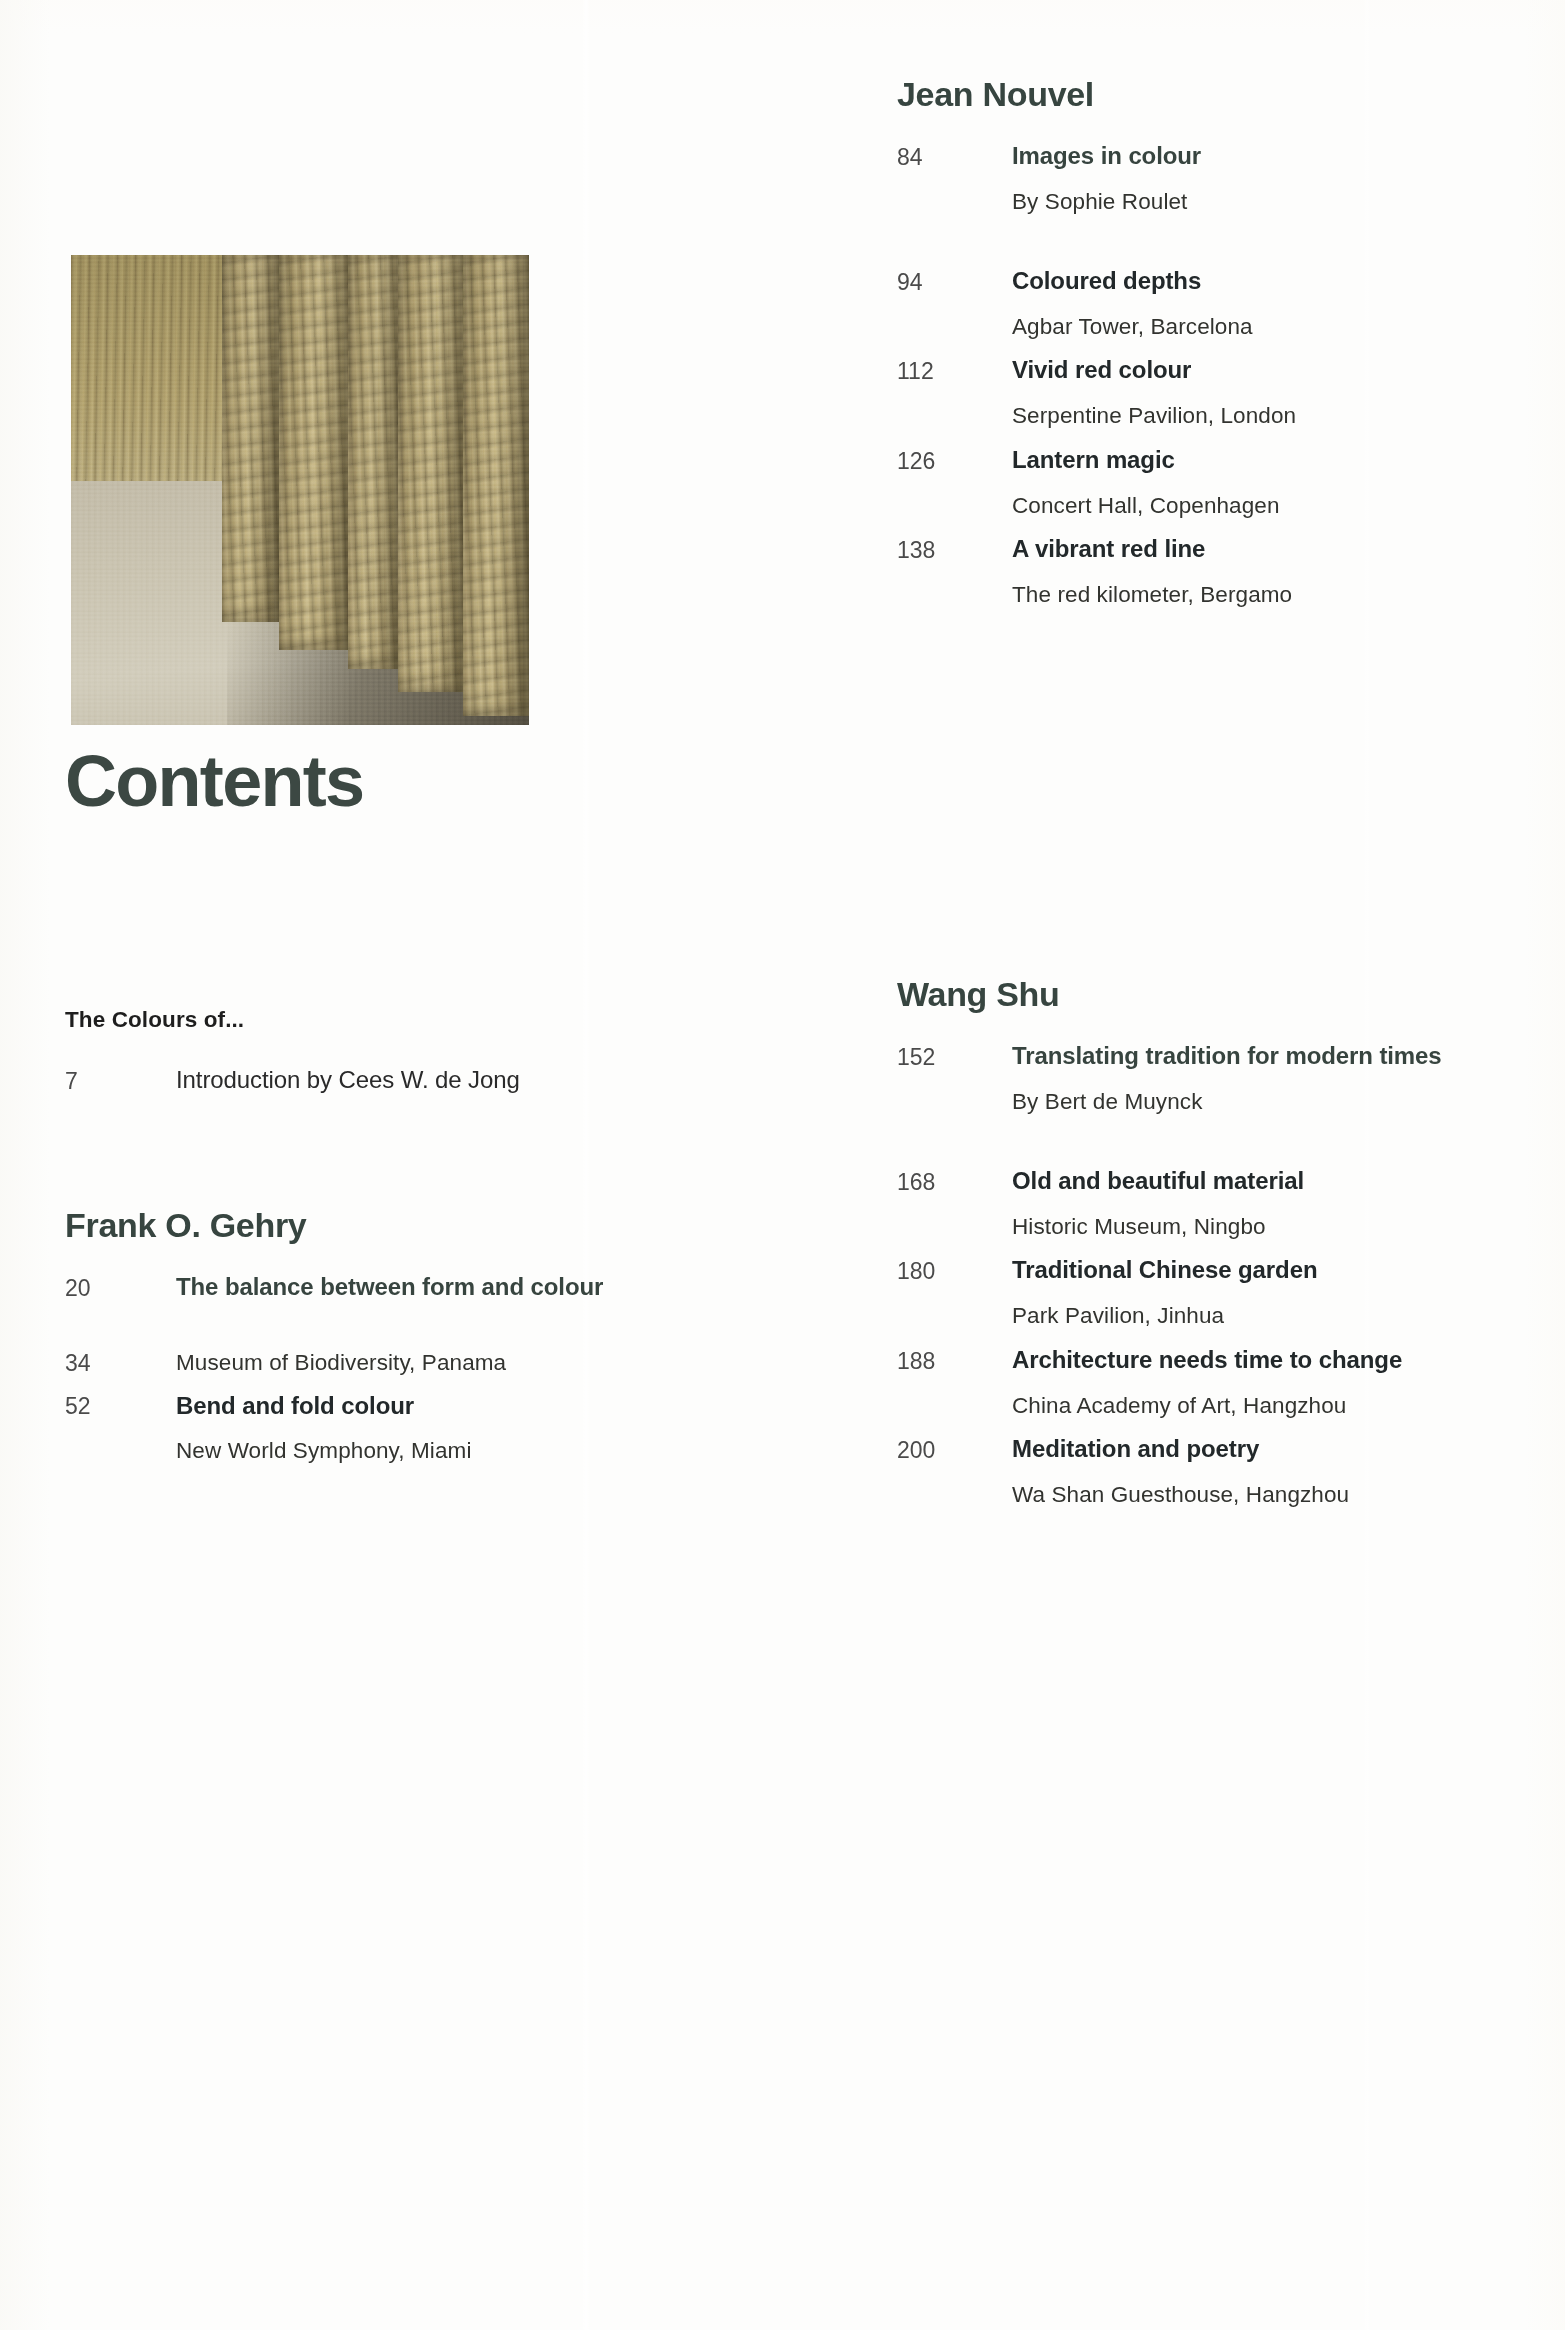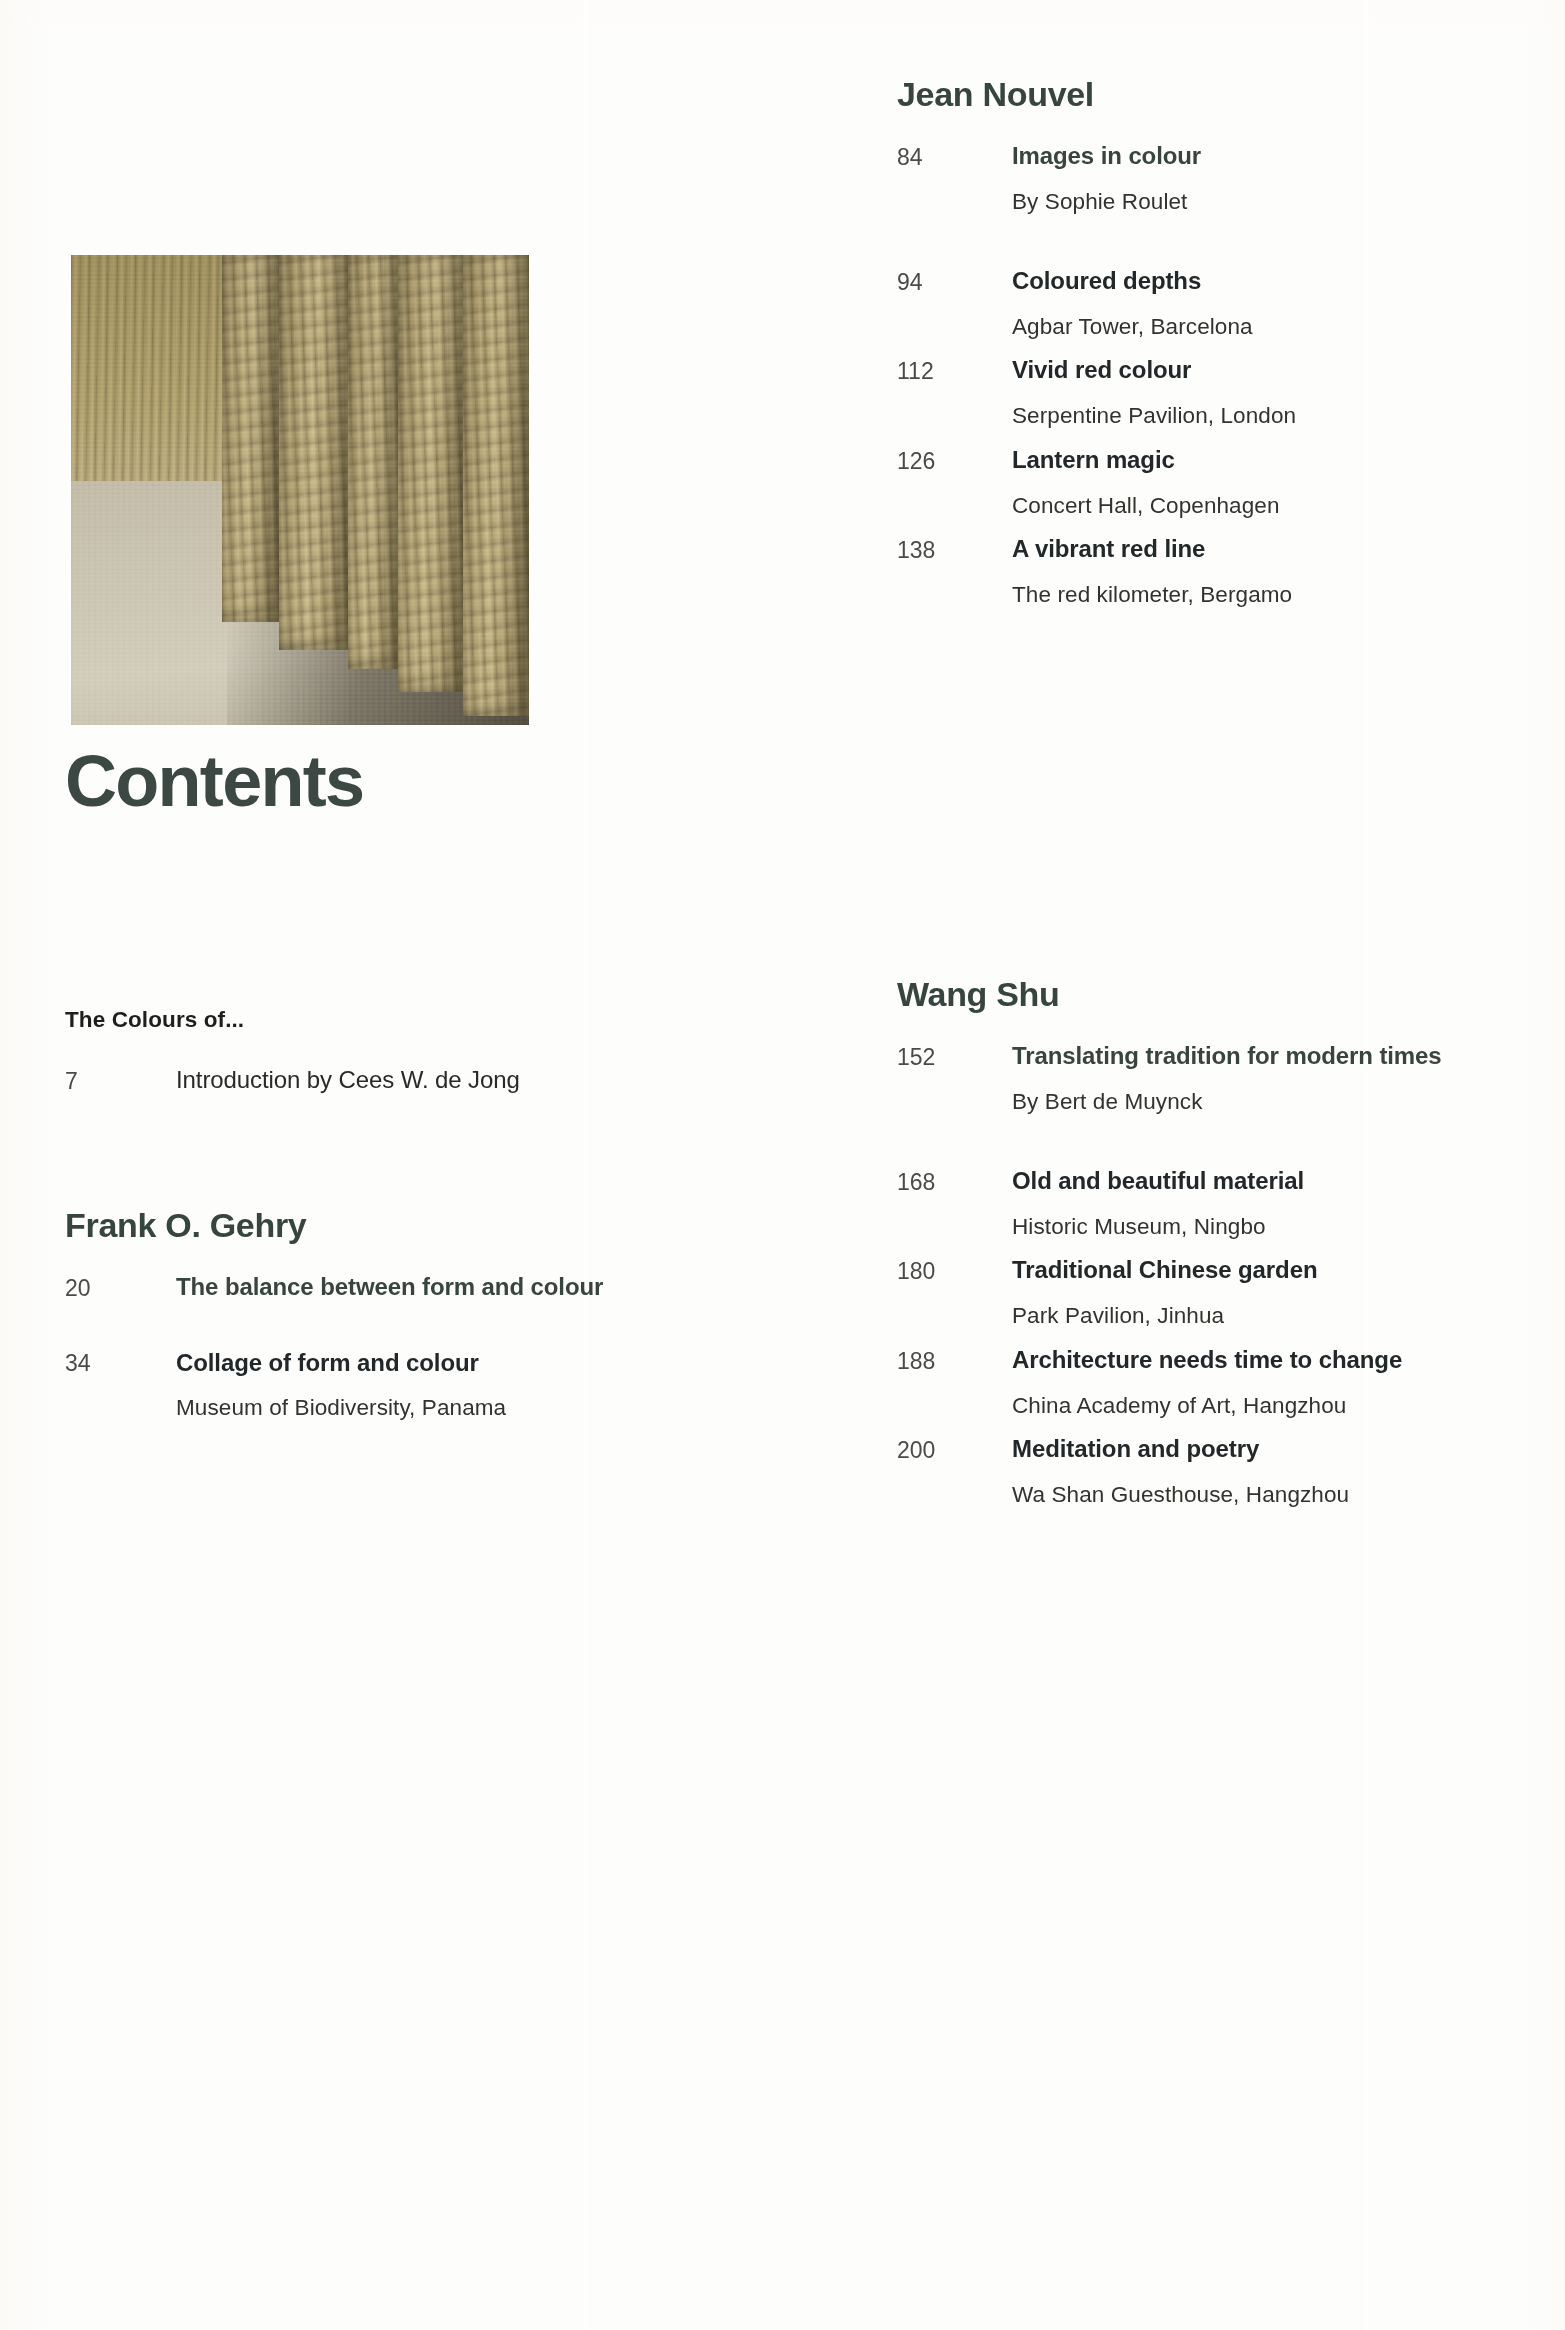--- a/index.html
+++ b/index.html
@@ -223,24 +223,28 @@
     <div class="group" style="left:65px; top:1206px;">
       <div class="architect">Frank O. Gehry</div>
 
       <div class="entry" style="margin-bottom:48px;">
         <div class="pageno">20</div>
         <div class="etitle green">The balance between form and colour</div>
       </div>
 
       <div class="entry" style="margin-bottom:16px;">
         <div class="pageno">34</div>
-        <div class="etitle">Collage of form and colour</div>
         <div class="esub">Museum of Biodiversity, Panama</div>
       </div>
 
+      <div class="entry" style="margin-bottom:38px;">
+        <div class="pageno">52</div>
+        <div class="etitle">Bend and fold colour</div>
+        <div class="esub">New World Symphony, Miami</div>
+      </div>
 
     </div>
 
   </div>
 
   <div class="col-right">
 
     <div class="group" style="left:115px; top:75px;">
       <div class="architect">Jean Nouvel</div>
 

